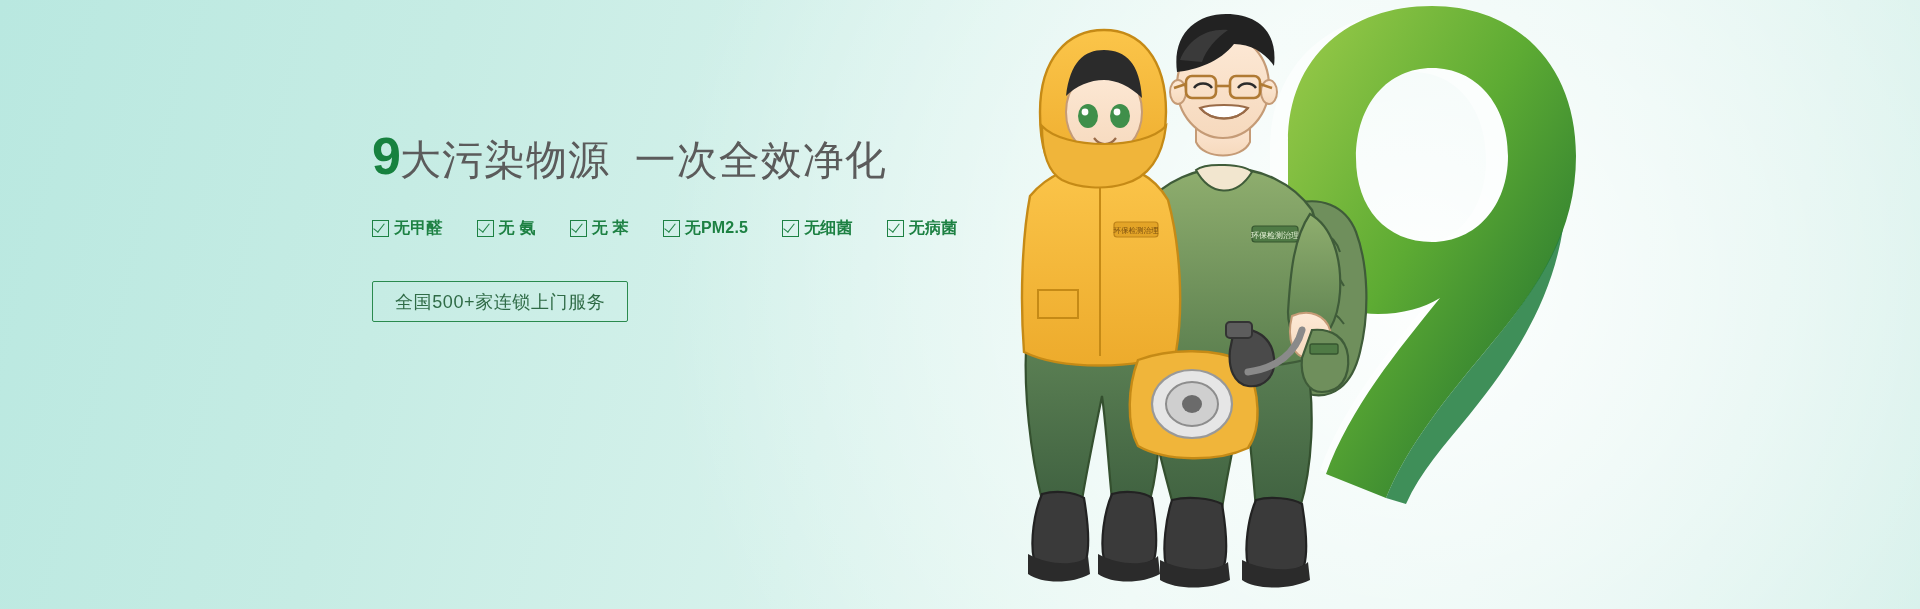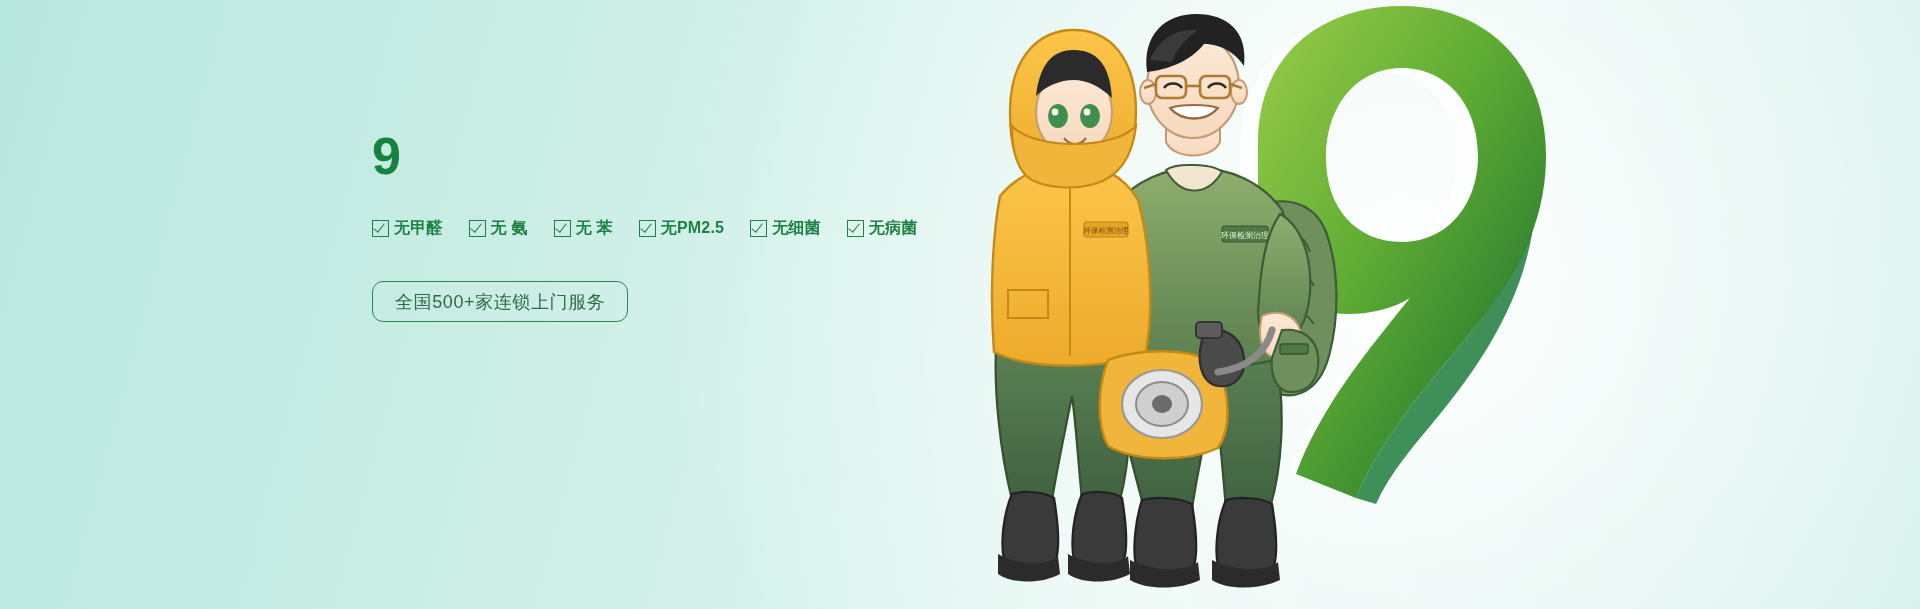--- a/index.html
+++ b/index.html
@@ -41,21 +41,21 @@
     color:#5b5b5b;
     font-size:41px;
     font-weight:500;
     line-height:1;
     letter-spacing:1px;
   }
   
   .checks{
     margin-top:36px;
     display:flex;align-items:center;
-    gap:26px;
+    gap:34px;
     flex-wrap:nowrap;
   }
   .check{
     display:flex;align-items:center;gap:5px;
     color:#1d8143;
     font-size:16px;
     font-weight:700;
     white-space:pre;
     letter-spacing:.2px;
   }
@@ -72,32 +72,32 @@
     border-right:1.8px solid #1d8143;
     border-bottom:1.8px solid #1d8143;
     transform:rotate(38deg);
   }
   
   .pill{
     margin-top:42px;
     display:inline-flex;align-items:center;justify-content:center;
     height:41px;padding:0 22px;
     border:1.6px solid #2a8a4e;
-    border-radius:11px;
+    border-radius:2px;
     color:#2f6b46;
     font-size:18px;
     font-weight:500;
     letter-spacing:.6px;
     background:transparent;
     cursor:pointer;
     white-space:pre;
   }
 
   
-  .art{position:absolute;left:990px;top:0;width:640px;height:609px;}
+  .art{position:absolute;left:1020px;top:0;width:640px;height:609px;}
   .art svg{display:block;width:100%;height:100%;}
 </style>
 </head>
 <body>
 
 <div class="banner">
 
   <div class="art">
     <svg viewBox="0 0 640 609" xmlns="http://www.w3.org/2000/svg" aria-hidden="true">
       <defs>
@@ -273,20 +273,21 @@
         <path d="M228 372 C258 368 276 352 282 330" fill="none" stroke="#8a8a8a" stroke-width="7" stroke-linecap="round"></path>
       </g>
     </svg>
   </div>
 
   <div class="copy">
 
 
     <div class="headline">
       <span class="num">9</span>
+      <span class="zh">大污染物源  一次全效净化</span>
     </div>
 
     <div class="checks">
       <div class="check">
         <span class="box"></span>
         <span>无甲醛</span>
       </div>
       <div class="check">
         <span class="box"></span>
         <span>无 氨</span>

